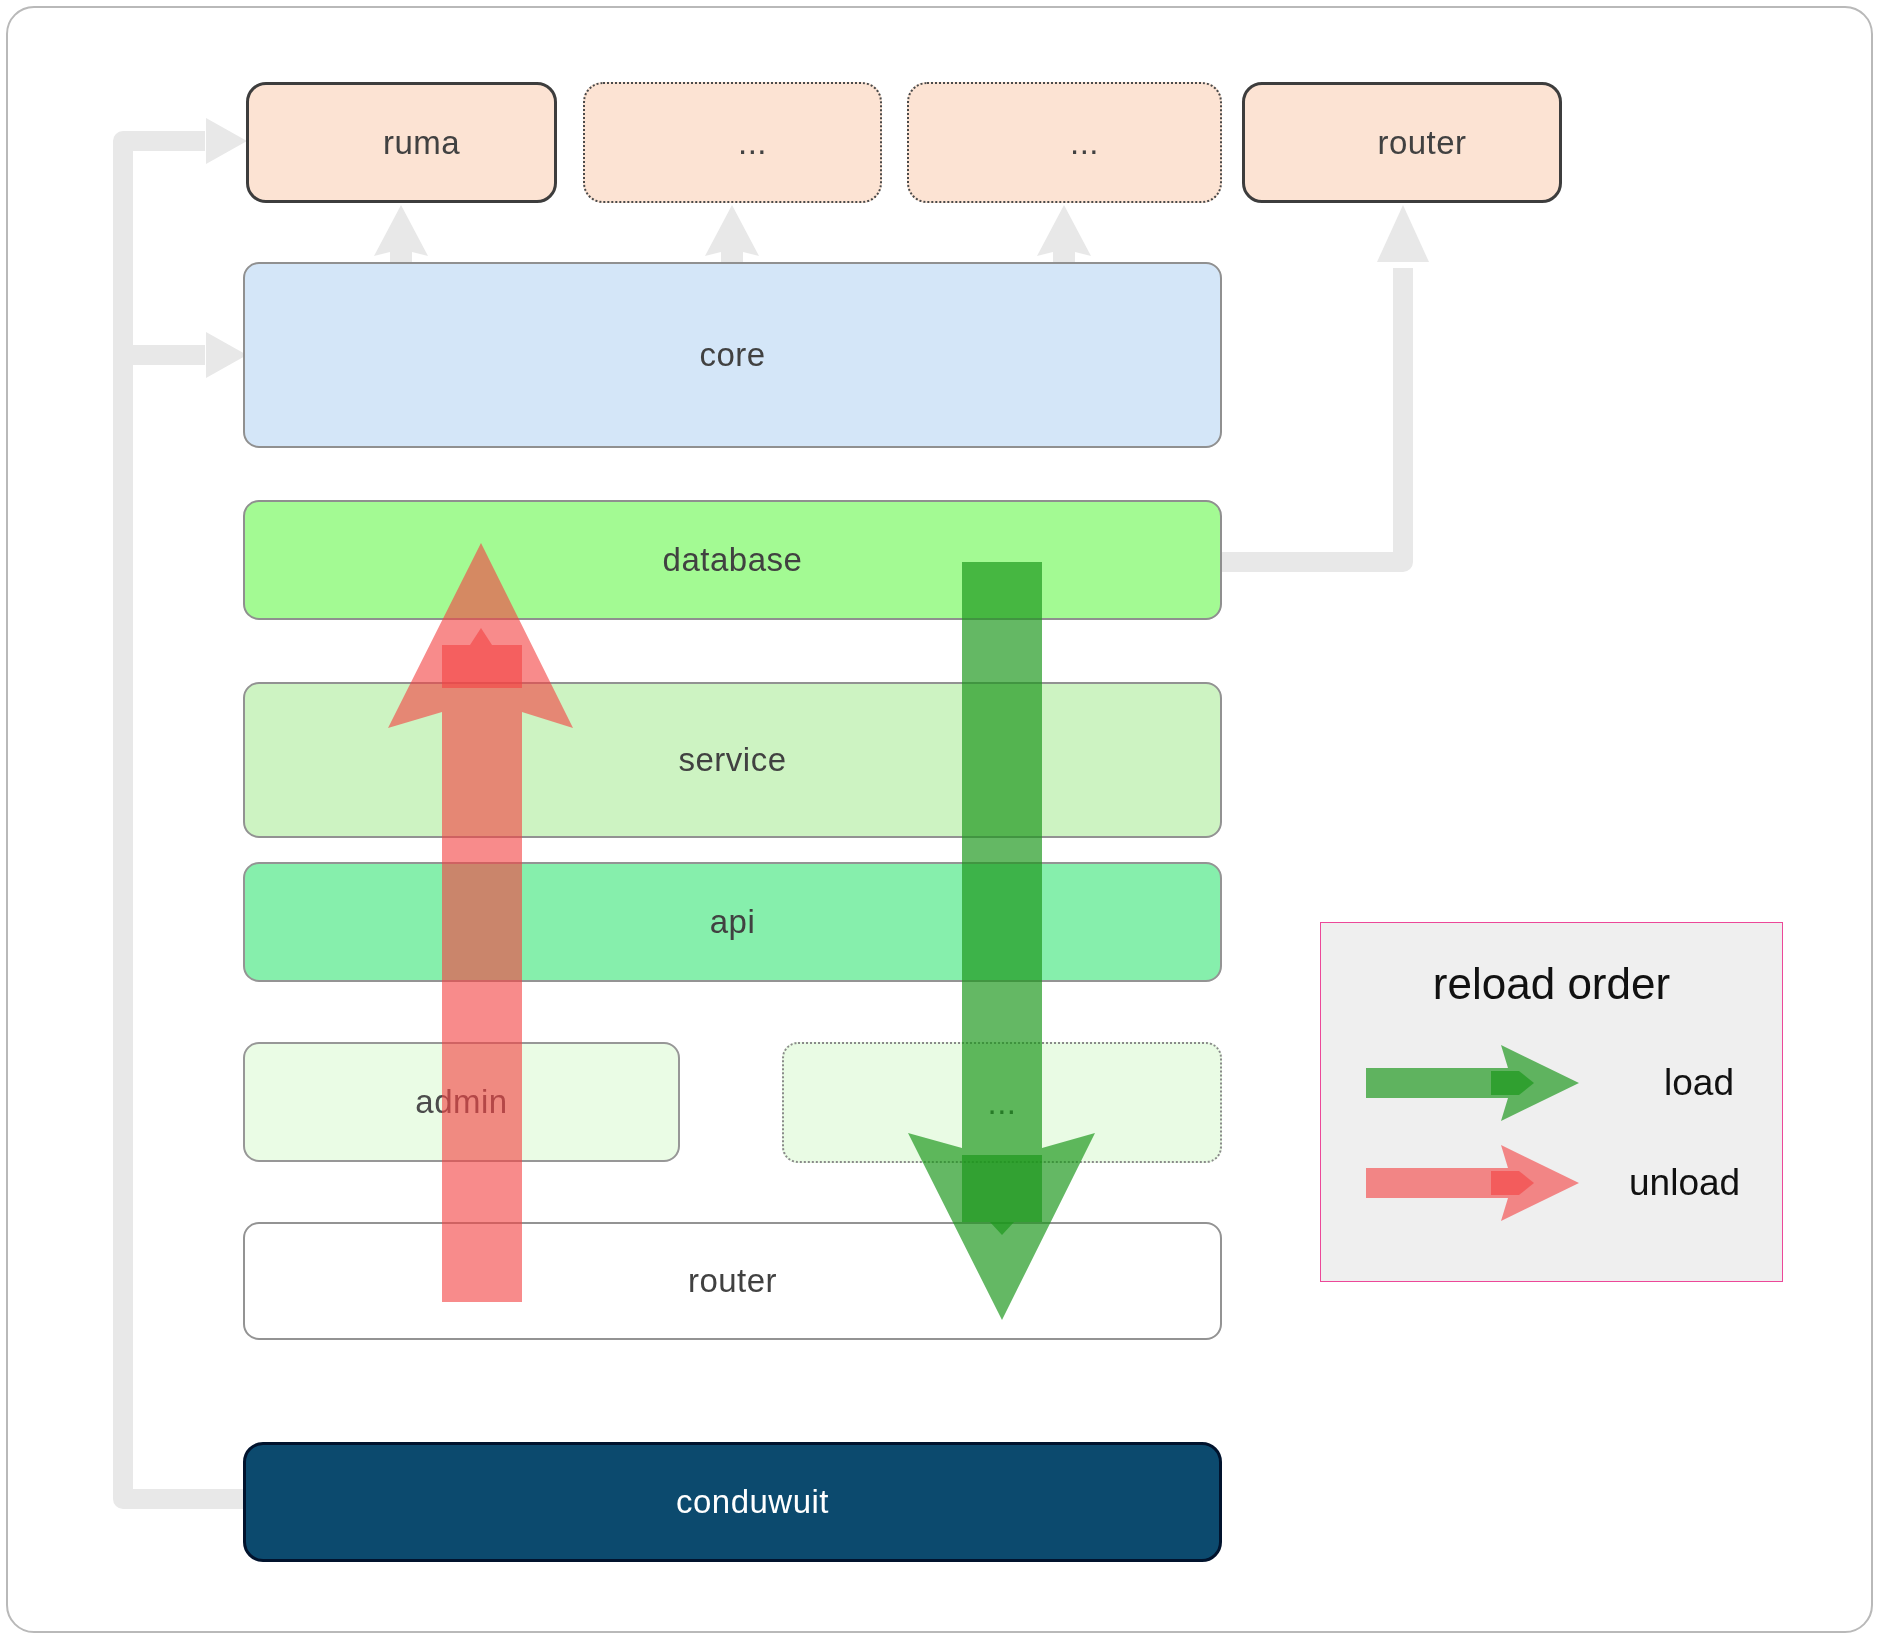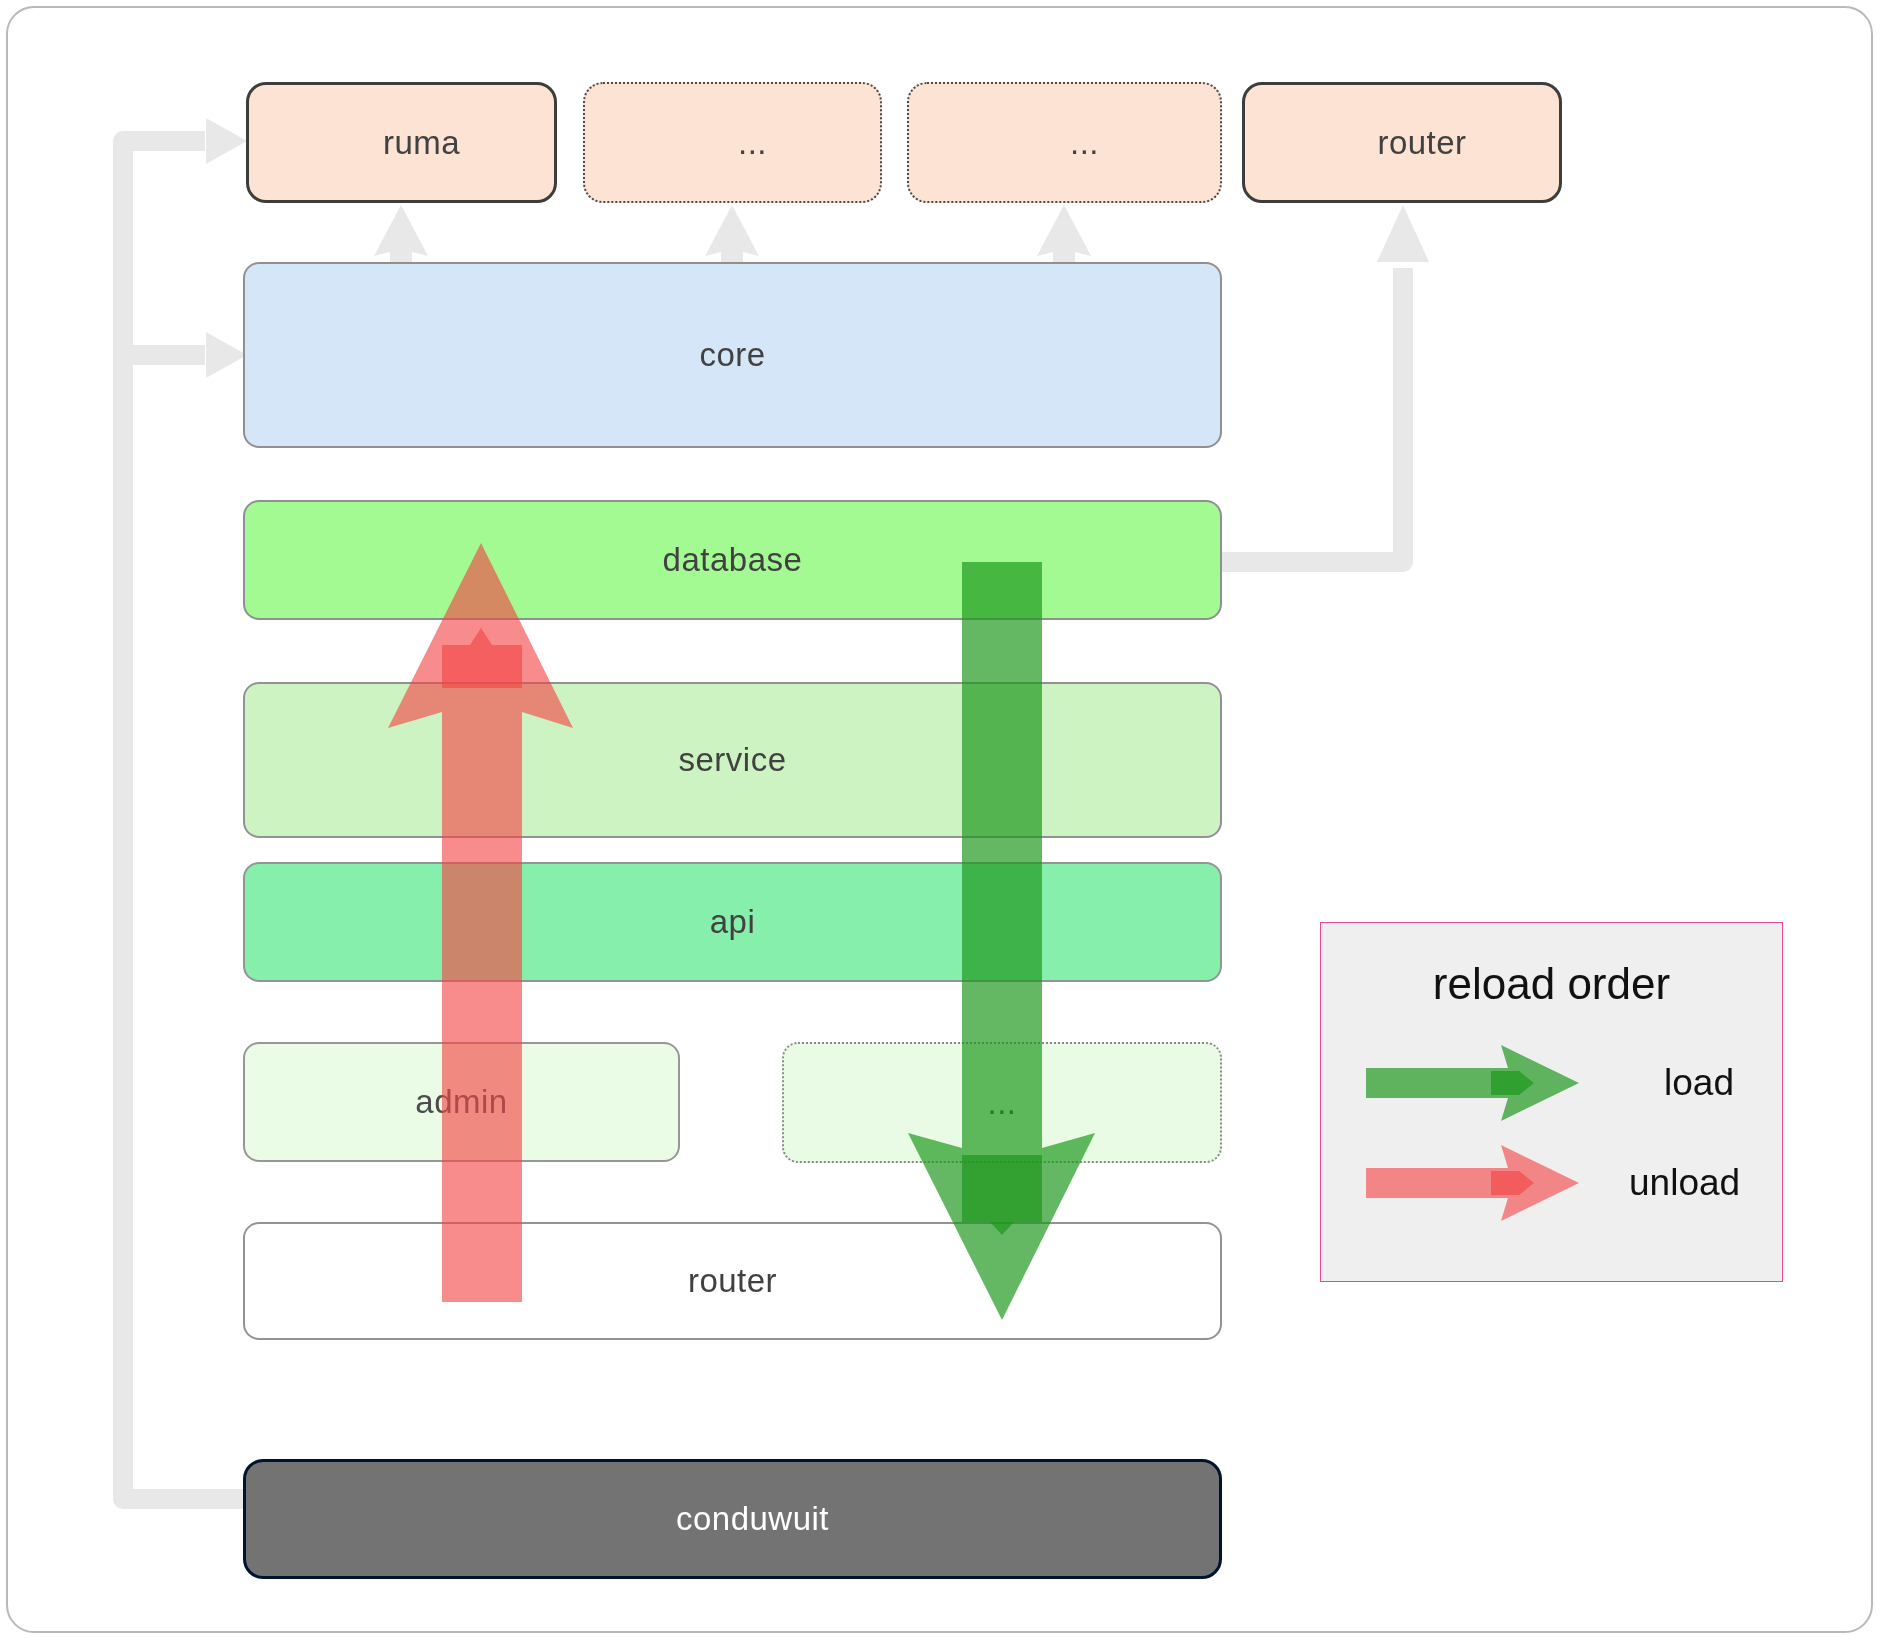--- a/index.html
+++ b/index.html
@@ -20,21 +20,21 @@
   .r16{border-radius:16px;}
   .peach{background:#fce3d3;border:3px solid #3d3d3d;}
   .peach-dotted{background:#fce3d3;border:2px dotted #4a4a4a;}
   .core{background:#d4e6f8;border:2px solid #909090;}
   .database{background:#a3fa93;border:2px solid #8f8f8f;}
   .service{background:#cdf3c2;border:2px solid #929292;}
   .api{background:#86efac;border:2px solid #949494;}
   .admin{background:#eafce5;border:2px solid #979797;color:#4c4c4c;}
   .admin-dots{background:#e9fbe4;border:2px dotted #8a8a8a;}
   .router{background:#ffffff;border:2px solid #939393;}
-  .conduwuit{background:#737373;border:3px solid #01132d;color:#ffffff;font-weight:500;margin-top:17px;}
+  .conduwuit{background:#0c4a6e;border:3px solid #01132d;color:#ffffff;font-weight:500;}
   .legend{
     position:absolute;left:1320px;top:922px;width:463px;height:360px;
     background:#efefef;border:1px solid #ec4899;box-sizing:border-box;
   }
   .legend-title{
     position:absolute;left:0;top:36px;width:100%;text-align:center;
     font-size:44px;color:#111111;
   }
   .legend-row{position:absolute;left:30px;display:flex;align-items:center;}
   .legend-row .lbl{font-size:37px;color:#111111;margin-left:38px;}

